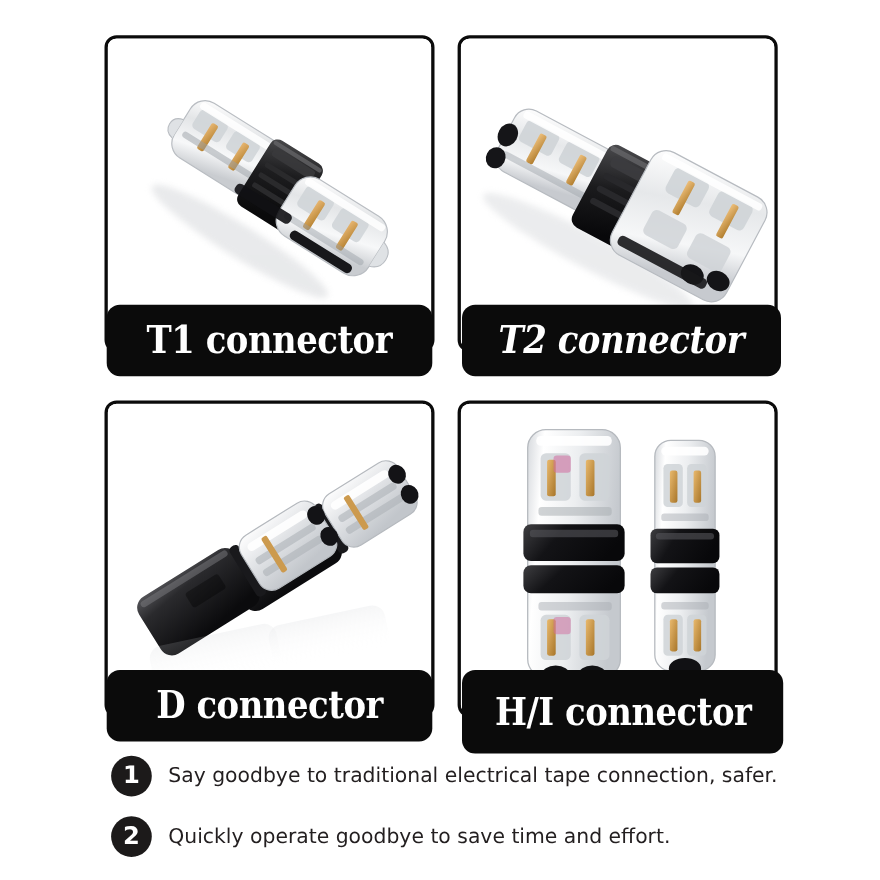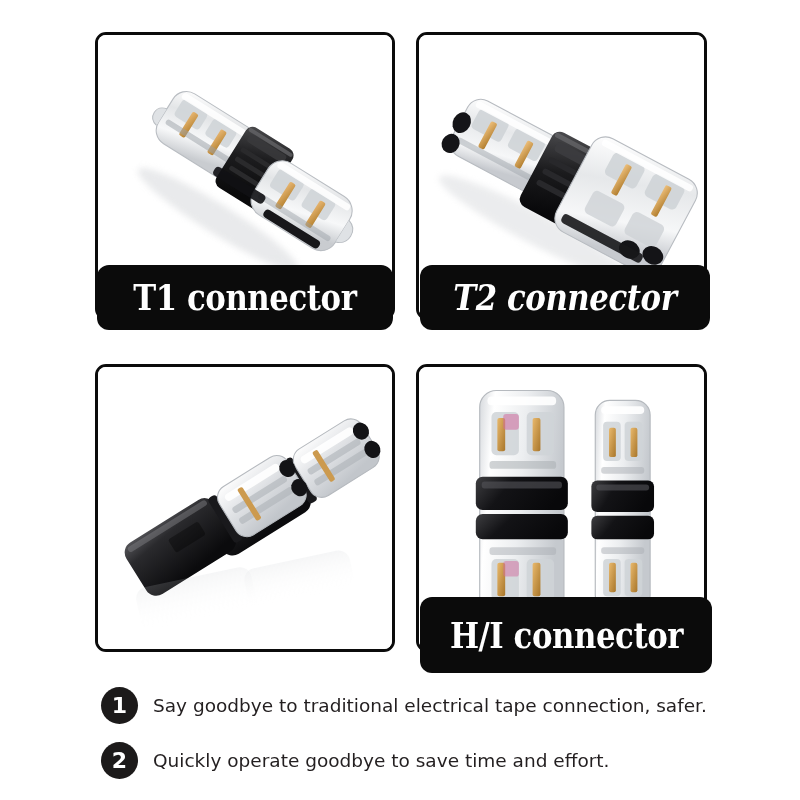--- a/index.html
+++ b/index.html
@@ -43,20 +43,21 @@
 
   
   .caption-bar {
     position: absolute;
     background: #0b0b0b;
     border-radius: 12px;
     display: flex;
     align-items: center;
     justify-content: center;
     z-index: 5;
+    margin-top: 12px;
   }
   .caption-tl { left: 97px;  top: 265px; width: 296px; height: 65px; }
   .caption-tr { left: 420px; top: 265px; width: 290px; height: 65px; font-style: italic; }
   .caption-bl { left: 97px;  top: 597px; width: 296px; height: 65px; }
   .caption-br { left: 420px; top: 597px; width: 292px; height: 76px; }
 
   .caption-text {
     color: #ffffff;
     font-family: "DejaVu Serif", serif;
     font-weight: bold;
@@ -355,20 +356,23 @@
       </g>
     </svg>
   </div>
 
   <div class="caption-bar caption-tl">
     <span class="caption-text">T1 connector</span>
   </div>
   <div class="caption-bar caption-tr">
     <span class="caption-text">T2 connector</span>
   </div>
+  <div class="caption-bar caption-bl">
+    <span class="caption-text">D connector</span>
+  </div>
   <div class="caption-bar caption-br">
     <span class="caption-text">H/I connector</span>
   </div>
 </div>
 
 <div class="features">
   <div class="feature-row">
     <div class="badge">1</div>
     <div class="feature-text">Say goodbye to traditional electrical tape connection, safer.</div>
   </div>

